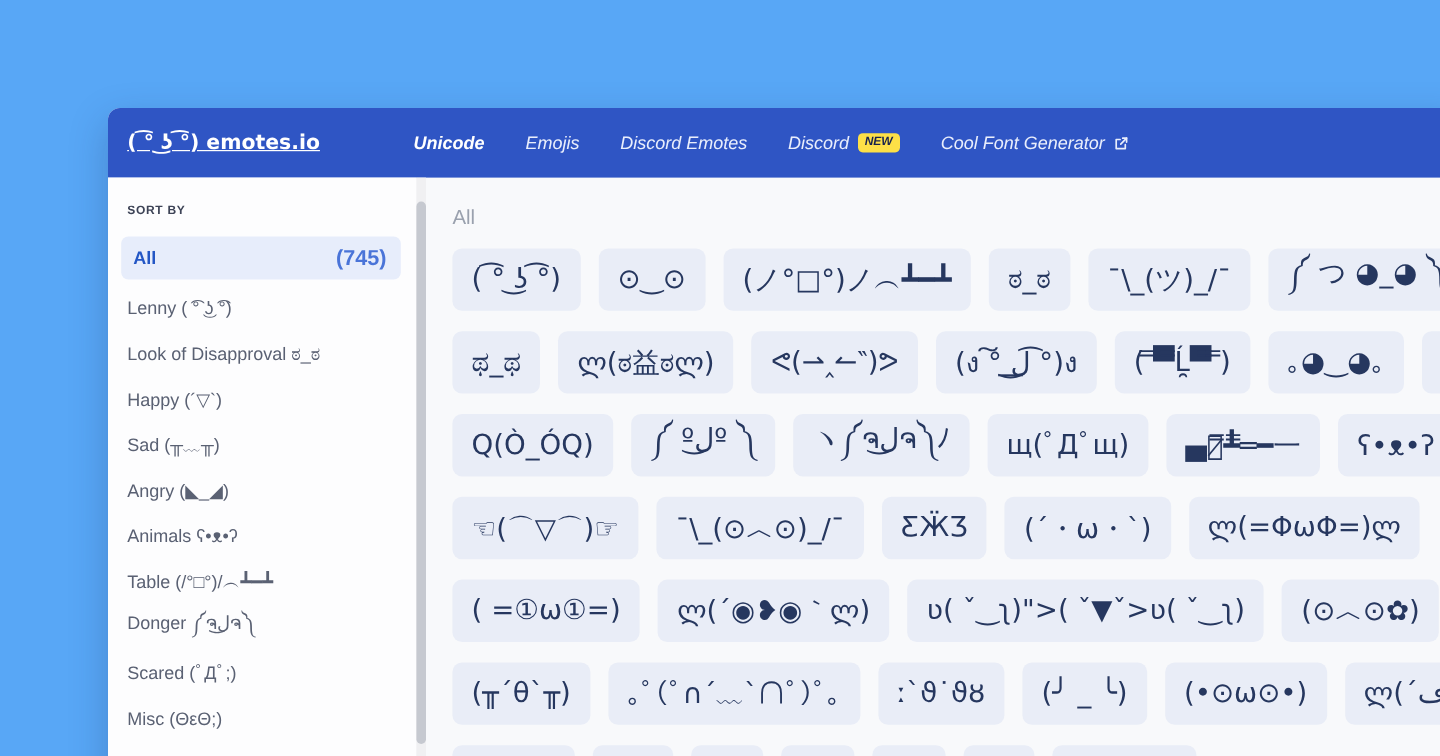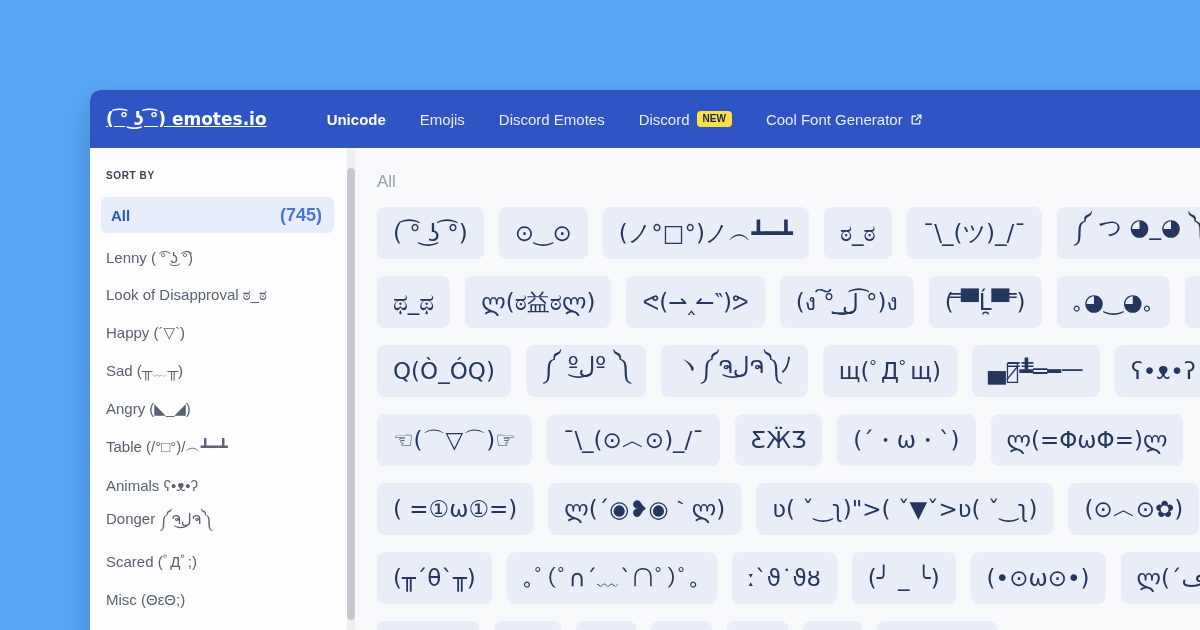--- a/index.html
+++ b/index.html
@@ -24,21 +24,21 @@
     background: #2f55c4;
     display: flex; align-items: center;
     padding: 0 24px 0 16px;
   }
   .logo {
     color: #ffffff; font-weight: bold; font-size: 17px;
     white-space: nowrap; cursor: pointer;
     font-family: "DejaVu Sans", "Liberation Sans", sans-serif;
     text-decoration: underline;
   }
-  .nav { display: flex; align-items: center; gap: 34px; margin-left: 60px; }
+  .nav { display: flex; align-items: center; gap: 34px; margin-left: 78px; font-style: italic; }
   .nav-item {
     color: #e9eefc; font-size: 15px; text-decoration: none;
     display: flex; align-items: center; gap: 7px;
     white-space: nowrap; cursor: pointer;
   }
   .nav-item.active { color: #ffffff; font-weight: bold; }
   .badge {
     background: #fde047; color: #17224d;
     font-size: 10px; font-weight: bold;
     padding: 3px 6px; border-radius: 4px; line-height: 1;
@@ -143,24 +143,24 @@
           <div class="side-item">
             <span class="lab">Happy (´▽`)</span>
           </div>
           <div class="side-item">
             <span class="lab">Sad (╥﹏╥)</span>
           </div>
           <div class="side-item">
             <span class="lab">Angry (◣_◢)</span>
           </div>
           <div class="side-item">
+            <span class="lab">Animals ʕ•ᴥ•ʔ</span>
+          </div>
+          <div class="side-item">
             <span class="lab">Table (/°□°)/︵┻━┻</span>
-          </div>
-          <div class="side-item">
-            <span class="lab">Animals ʕ•ᴥ•ʔ</span>
           </div>
           <div class="side-item">
             <span class="lab">Donger ༼ຈل͜ຈ༽</span>
           </div>
           <div class="side-item">
             <span class="lab">Scared (ﾟДﾟ;)</span>
           </div>
           <div class="side-item">
             <span class="lab">Misc (ΘεΘ;)</span>
           </div>

